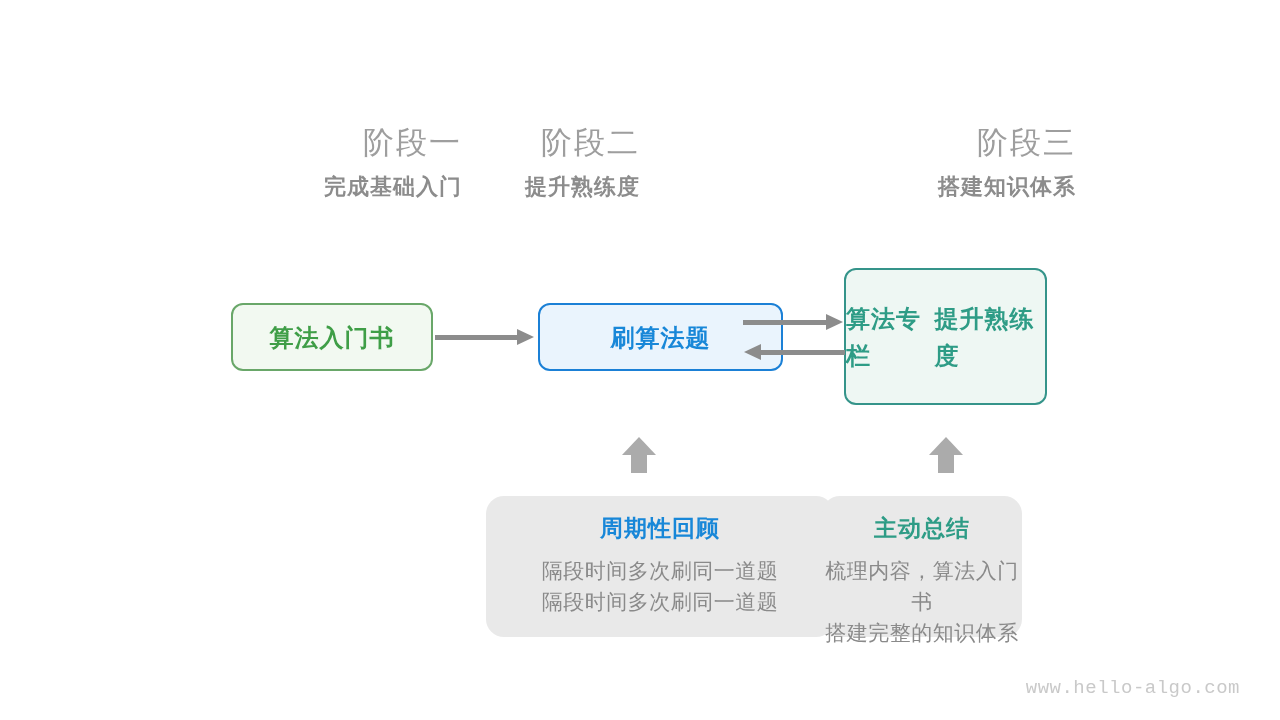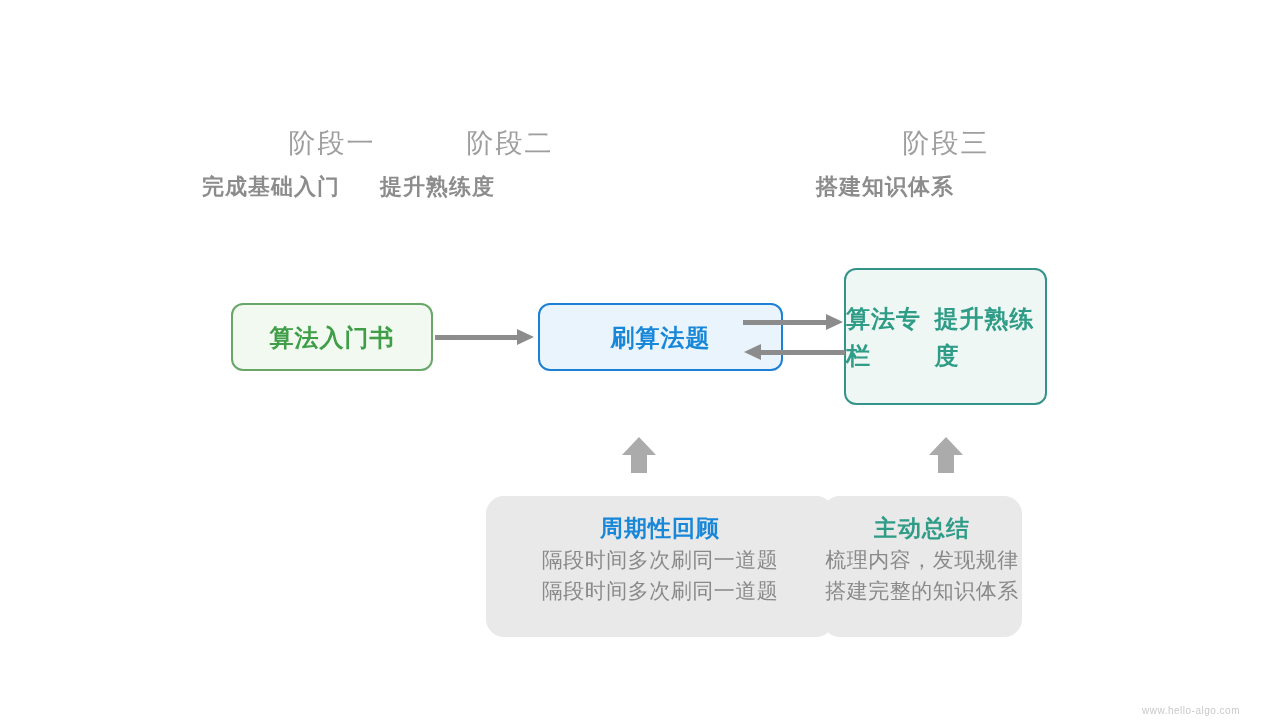--- a/index.html
+++ b/index.html
@@ -15,31 +15,31 @@
     position: absolute;
     inset: 0;
     width: 1280px;
     height: 720px;
   }
   
   .stage-label {
     position: absolute;
     width: 260px;
     top: 128px;
-    text-align: center;
-    font-size: 27px;
+    text-align: right;
+    font-size: 31px;
     letter-spacing: 2px;
     color: var(--stage-label, #9E9E9E);
     line-height: 30px;
   }
   .stage-sub {
     position: absolute;
     width: 260px;
     top: 172px;
-    text-align: left;
+    text-align: right;
     font-size: 22px;
     font-weight: bold;
     letter-spacing: 1px;
     color: var(--stage-subtitle, #8C8C8C);
     line-height: 30px;
   }
   
   .node {
     position: absolute;
     box-sizing: border-box;
@@ -117,33 +117,33 @@
   .note-title {
     font-size: 23px;
     font-weight: bold;
     letter-spacing: 1px;
     margin-top: 18px;
     line-height: 28px;
   }
   .note-title.blue { color: var(--blue-text, #1887D8); }
   .note-title.teal { color: var(--teal-text, #2E9C86); }
   .note-body {
-    margin-top: 2px;
+    margin-top: 13px;
     font-size: 21px;
     color: var(--note-text, #8A8A8A);
     line-height: 31px;
     letter-spacing: 0.5px;
   }
   
   .watermark {
     position: absolute;
     right: 40px;
-    top: 705px;
-    font-family: Liberation Sans, sans-serif;
-    font-size: 10px;
+    top: 677px;
+    font-family: Liberation Mono, monospace;
+    font-size: 19px;
     color: var(--watermark, #C9C9C9);
     letter-spacing: 0.5px;
   }
 </style>
 </head>
 <body>
 
 <div class="canvas">
 
   <div class="stage-label" style="left:202px">阶段一</div>
@@ -197,20 +197,20 @@
     <div class="note-title blue">周期性回顾</div>
     <div class="note-body">
       <div>隔段时间多次刷同一道题</div>
       <div>隔段时间多次刷同一道题</div>
     </div>
   </div>
 
   <div class="note" style="left:822px;top:496px;width:200px;height:141px">
     <div class="note-title teal">主动总结</div>
     <div class="note-body">
-      <div>梳理内容，发现规律</div>
+      <div>梳理内容，算法入门书</div>
       <div>搭建完整的知识体系</div>
     </div>
   </div>
 
   <div class="watermark">www.hello-algo.com</div>
 
 </div>
 
 </body></html>

